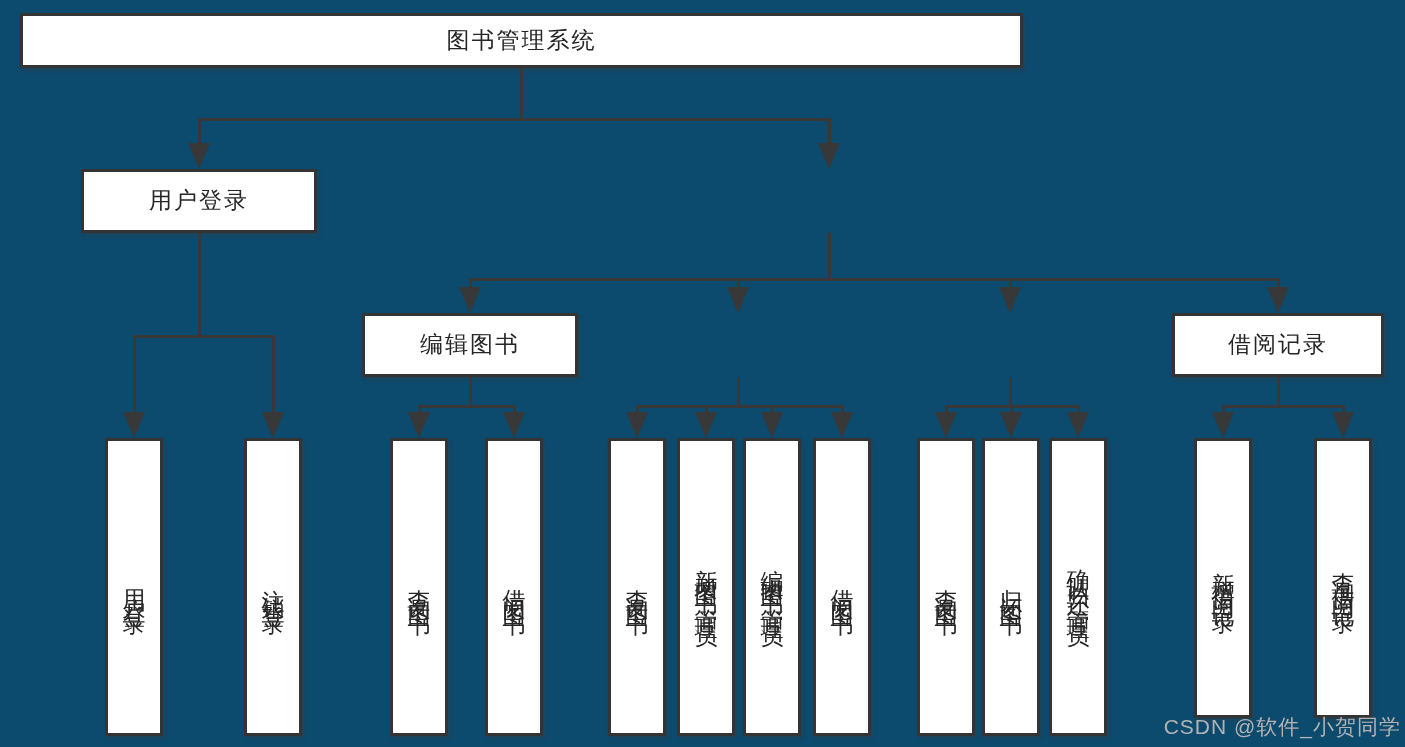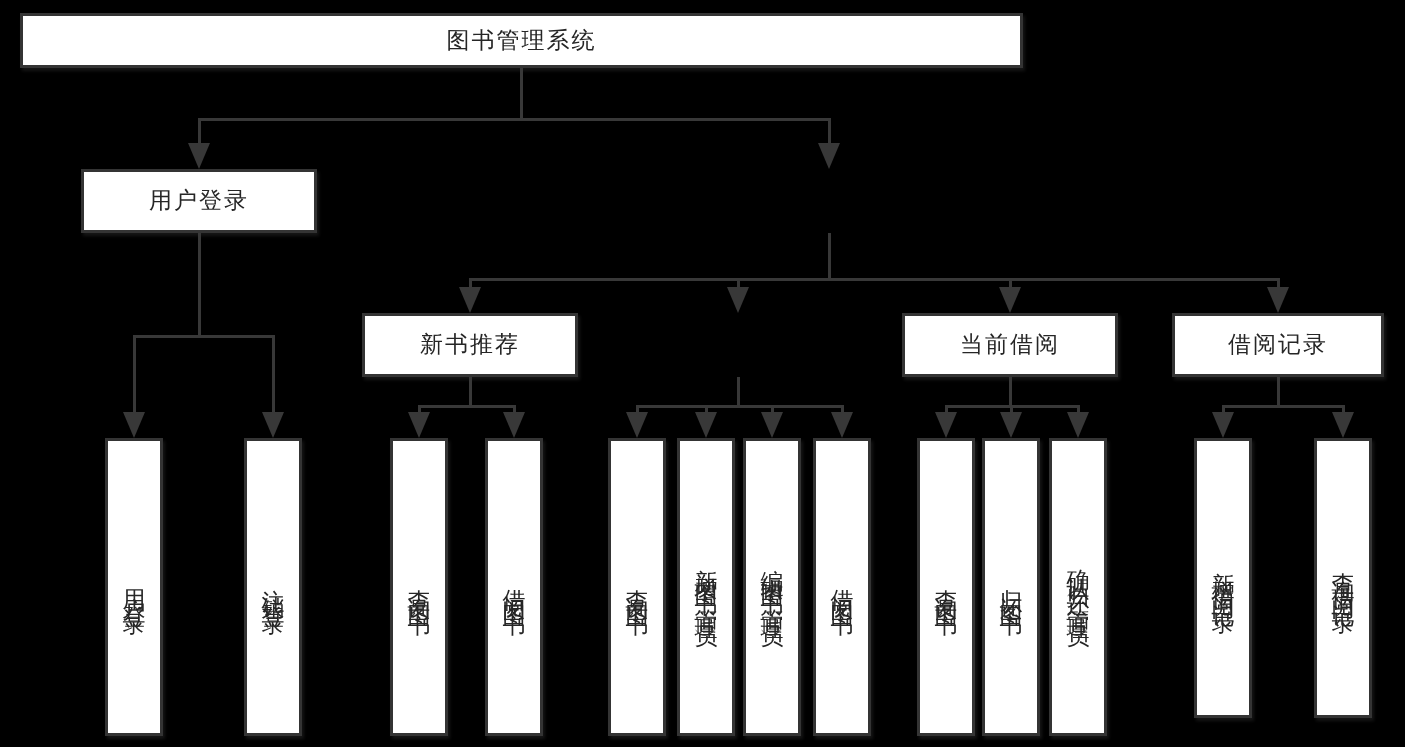--- a/index.html
+++ b/index.html
@@ -1,18 +1,18 @@
 <!DOCTYPE html>
 <html><head>
 <meta charset="utf-8">
 <style>
   html, body { margin:0; padding:0; background:#ffffff; }
   #canvas {
     position:relative; width:1405px; height:747px; overflow:hidden;
-    background:#000000; color:#262626;
+    background:#0c4a6e; color:#262626;
     font-family:"Liberation Sans", sans-serif;
   }
   .box {
     position:absolute; box-sizing:border-box;
     background:#ffffff; border:3px solid #343434;
     display:flex; align-items:center; justify-content:center;
     font-size:23px; letter-spacing:2px; color:#262626;
     box-shadow:2px 3px 3px rgba(60,60,60,0.35);
     text-align:center; line-height:1.2;
   }
@@ -60,22 +60,21 @@
   <div class="hline" style="left:469px; top:278px; width:810px;"></div>
   <div class="vline" style="left:469px; top:278px; height:11px;"></div>
   <div class="arrow" style="left:459px; top:287px;"></div>
   <div class="vline" style="left:737px; top:278px; height:11px;"></div>
   <div class="arrow" style="left:727px; top:287px;"></div>
   <div class="vline" style="left:1009px; top:278px; height:11px;"></div>
   <div class="arrow" style="left:999px; top:287px;"></div>
   <div class="vline" style="left:1277px; top:278px; height:11px;"></div>
   <div class="arrow" style="left:1267px; top:287px;"></div>
 
-  <div class="box" style="left:362px; top:313px; width:216px; height:64px;">新书推荐</div>
-  <div class="box" style="left:902px; top:313px; width:216px; height:64px;">当前借阅</div>
+  <div class="box" style="left:362px; top:313px; width:216px; height:64px;">编辑图书</div>
   <div class="box" style="left:1172px; top:313px; width:212px; height:64px;">借阅记录</div>
 
   <div class="vline" style="left:469px; top:377px; height:28px;"></div>
   <div class="hline" style="left:418px; top:405px; width:97px;"></div>
   <div class="vline" style="left:418px; top:405px; height:9px;"></div>
   <div class="arrow" style="left:408px; top:412px;"></div>
   <div class="vline" style="left:513px; top:405px; height:9px;"></div>
   <div class="arrow" style="left:503px; top:412px;"></div>
 
   <div class="vline" style="left:737px; top:377px; height:28px;"></div>
@@ -116,14 +115,15 @@
   <div class="box leaf" style="left:743px; top:438px; width:58px; height:298px;">编辑图书（管理员）</div>
   <div class="box leaf" style="left:813px; top:438px; width:58px; height:298px;">借阅图书</div>
 
   <div class="box leaf" style="left:917px; top:438px; width:58px; height:298px;">查询图书</div>
   <div class="box leaf" style="left:982px; top:438px; width:58px; height:298px;">归还图书</div>
   <div class="box leaf" style="left:1049px; top:438px; width:58px; height:298px;">确认归还（管理员）</div>
 
   <div class="box leaf" style="left:1194px; top:438px; width:58px; height:280px;">新增借阅记录</div>
   <div class="box leaf" style="left:1314px; top:438px; width:58px; height:280px;">查询借阅记录</div>
 
+  <div class="watermark">CSDN @软件_小贺同学</div>
 
 </div>
 
 </body></html>

